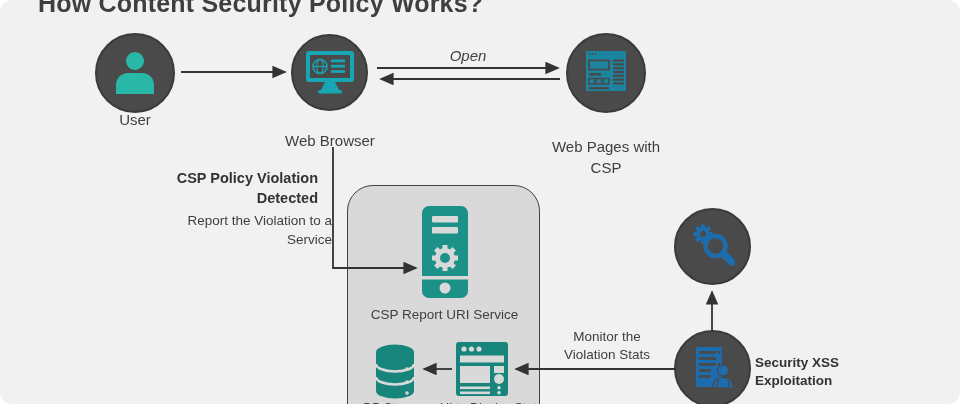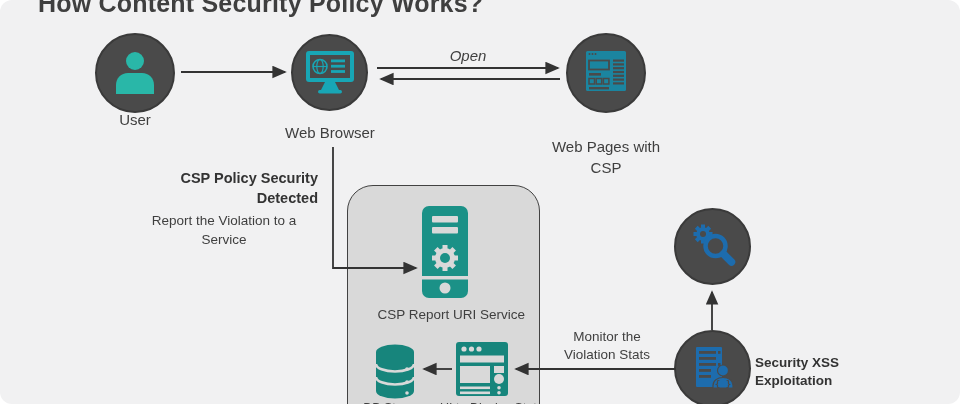--- a/index.html
+++ b/index.html
@@ -186,32 +186,32 @@
     <line x1="181" y1="72" x2="285" y2="72" stroke="#333" stroke-width="1.8" marker-end="url(#ah)"></line>
     <line x1="377" y1="68" x2="558" y2="68" stroke="#333" stroke-width="1.8" marker-end="url(#ah)"></line>
     <line x1="560" y1="79" x2="381" y2="79" stroke="#333" stroke-width="1.8" marker-end="url(#ah)"></line>
     <polyline points="333,147 333,268 416,268" fill="none" stroke="#333" stroke-width="1.8" marker-end="url(#ah)"></polyline>
     <line x1="676" y1="369" x2="516" y2="369" stroke="#333" stroke-width="1.8" marker-end="url(#ah)"></line>
     <line x1="452" y1="369" x2="424" y2="369" stroke="#333" stroke-width="1.8" marker-end="url(#ah)"></line>
     <line x1="712" y1="330" x2="712" y2="292" stroke="#333" stroke-width="1.8" marker-end="url(#ah)"></line>
   </svg>
 
   <div class="lbl center node-label" style="left:95px;width:80px;top:110px;">User</div>
-  <div class="lbl center node-label" style="left:268px;width:124px;top:123px;">Web Browser</div>
+  <div class="lbl center node-label" style="left:268px;width:124px;top:131px;">Web Browser</div>
   <div class="lbl center node-label" style="left:545px;width:122px;top:136px;line-height:1.4;">Web Pages with
 CSP</div>
 
   <div class="lbl center italic" style="left:408px;width:120px;top:46px;font-size:15px;">Open</div>
 
-  <div class="lbl right bold" style="left:130px;width:188px;top:169px;font-size:14.5px;line-height:1.35;">CSP Policy Security
+  <div class="lbl right bold" style="left:130px;width:188px;top:169px;font-size:14.5px;line-height:1.35;">CSP Policy Violation
 Detected</div>
-  <div class="lbl right" style="left:130px;width:188px;top:212px;line-height:1.4;text-align:center;">Report the Violation to a
+  <div class="lbl right" style="left:144px;width:188px;top:212px;line-height:1.4;">Report the Violation to a
 Service</div>
 
-  <div class="lbl center" style="left:340px;width:185px;top:306px;text-align:right;">CSP Report URI Service</div>
+  <div class="lbl center" style="left:352px;width:185px;top:306px;">CSP Report URI Service</div>
   <div class="lbl center" style="left:543px;width:128px;top:328px;">Monitor the
 Violation Stats</div>
 
 
   <div class="lbl" style="left:755px;top:336px;">
     <div class="bold" style="white-space:pre-line;">Security XSS
 Exploitation</div>
     
   </div>
 

